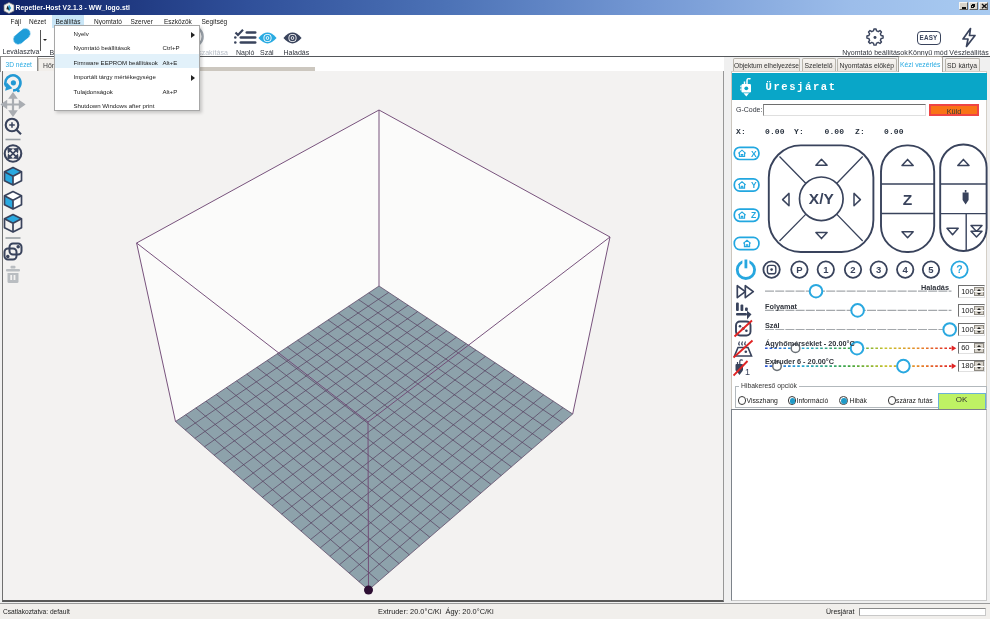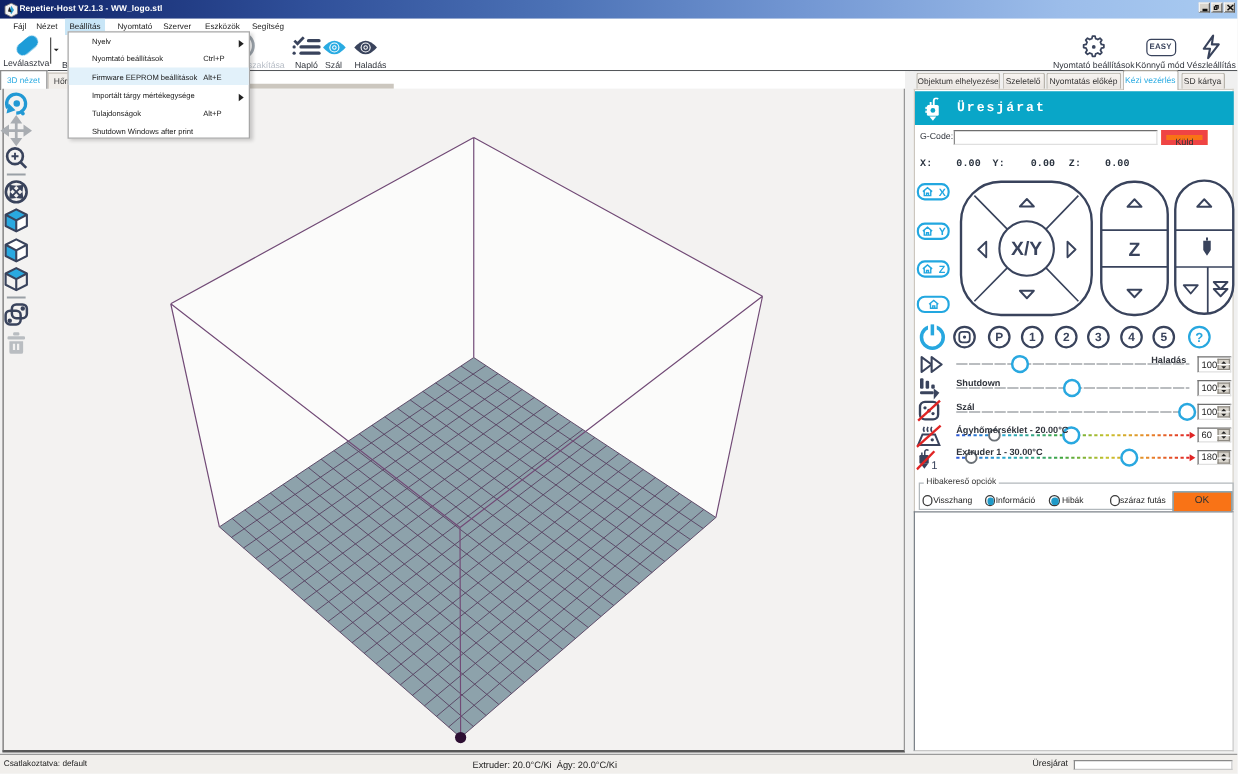--- a/index.html
+++ b/index.html
@@ -235,21 +235,21 @@
     <rect x="0.3" y="7.5" width="1.2" height="1.8" fill="#fff"></rect>
     <rect x="0.3" y="10.5" width="1.2" height="1.8" fill="#fff"></rect>
     <circle cx="6.3" cy="10.3" r="1.9" fill="#09a6c8"></circle>
     <path d="M3.5 15.2 H9 L6.3 18.5 Z" fill="#fff"></path>
   </svg>
   <span class="abs" style="left:34px;top:8px;font-family:'Liberation Mono',monospace;font-size:10.5px;font-weight:bold;color:#fff;letter-spacing:1.6px;">Üresjárat</span>
 </div>
 
 <span class="abs lbl8" style="left:736px;top:105.5px;">G-Code:</span>
 <div class="abs" style="left:762.5px;top:104.3px;width:163px;height:11.5px;background:#fff;border:1px solid #dfdfdf;border-top:1.8px solid #6e6e6e;border-left:1px solid #8a8a8a;"></div>
-<div class="abs" style="left:929px;top:103.8px;width:37px;height:12.7px;background:#f97316;border:4px solid #ef4444;font-size:7.3px;color:#333;text-align:center;line-height:11.5px;">Küld</div>
+<div class="abs" style="left:929px;top:103.8px;width:50px;height:12.7px;background:#f97316;border:2px solid #ef4444;font-size:7.3px;color:#333;text-align:center;line-height:11.5px;">Küld</div>
 
 <div class="abs" style="left:728px;top:127px;width:262px;font-family:'Liberation Mono',monospace;font-size:8px;font-weight:bold;color:#2b3440;letter-spacing:0.1px;">
   <span class="abs" style="left:8px;">X:</span>
       <span class="abs" style="left:37px;">0.00</span>
   <span class="abs" style="left:66px;">Y:</span>
       <span class="abs" style="left:96.5px;">0.00</span>
   <span class="abs" style="left:127px;">Z:</span>
       <span class="abs" style="left:156px;">0.00</span>
 </div>
 
@@ -398,24 +398,24 @@
   <g>
     <path d="M4.5 64 V62 M6.8 64 V61.5 C6.8 59.8 8.6 59.4 9.8 60.4" stroke="#39435c" stroke-width="1.2" fill="none"></path>
     <rect x="2.5" y="64" width="7.5" height="7" rx="1" fill="#39435c"></rect>
     <path d="M3.5 71 H9.5 L6.5 75 Z" fill="#39435c"></path>
     <path d="M0.5 75.5 L14.5 61" stroke="#e02424" stroke-width="1.9"></path>
     <text x="12" y="75" font-family="Liberation Sans" font-size="9" fill="#39435c">1</text>
   </g>
 </svg>
 
 <span class="abs" style="left:869px;top:282.5px;width:80px;text-align:right;font-size:7.3px;font-weight:bold;color:#30343c;white-space:nowrap;">Haladás</span>
-<span class="abs" style="left:765px;top:302px;font-size:7.3px;font-weight:bold;color:#30343c;white-space:nowrap;">Shutdown</span>
+<span class="abs" style="left:765px;top:302px;font-size:7.3px;font-weight:bold;color:#30343c;white-space:nowrap;">Folyamat</span>
 <span class="abs" style="left:765px;top:320.6px;font-size:7.3px;font-weight:bold;color:#30343c;white-space:nowrap;">Szál</span>
 <span class="abs" style="left:765px;top:338.6px;font-size:7.3px;font-weight:bold;color:#30343c;white-space:nowrap;">Ágyhőmérséklet - 20.00°C</span>
-<span class="abs" style="left:765px;top:356.6px;font-size:7.3px;font-weight:bold;color:#30343c;white-space:nowrap;">Extruder 1 - 30.00°C</span>
+<span class="abs" style="left:765px;top:356.6px;font-size:7.3px;font-weight:bold;color:#30343c;white-space:nowrap;">Extruder 6 - 20.00°C</span>
 
 <div class="abs" style="left:958.2px;top:285.2px;width:26.6px;height:12.6px;background:#fff;border:1px solid #e0e0e0;border-top:1.6px solid #707070;border-left:1.4px solid #707070;">
       <span class="abs" style="left:2px;top:0.5px;font-size:7.5px;color:#222;">100</span>
       <span class="spin">
         <i></i>
         <b></b>
       </span>
     </div>
 <div class="abs" style="left:958.2px;top:304.2px;width:26.6px;height:12.6px;background:#fff;border:1px solid #e0e0e0;border-top:1.6px solid #707070;border-left:1.4px solid #707070;">
       <span class="abs" style="left:2px;top:0.5px;font-size:7.5px;color:#222;">100</span>
@@ -449,21 +449,21 @@
 <div class="abs" style="left:734.5px;top:386px;width:252px;height:21.5px;border:1px solid #b2b8bc;"></div>
 <span class="abs" style="left:739px;top:381.5px;background:#fff;padding:0 2px;font-size:6.8px;color:#333;">Hibakereső opciók</span>
 <div class="abs radio" style="left:737.5px;top:396.2px;"></div>
     <span class="abs" style="font-size:6.8px;color:#222;left:746.5px;top:397px;">Visszhang</span>
 <div class="abs radio chk" style="left:787.5px;top:396.2px;"></div>
     <span class="abs" style="font-size:6.8px;color:#222;left:796.5px;top:397px;">Információ</span>
 <div class="abs radio chk" style="left:839px;top:396.2px;"></div>
     <span class="abs" style="font-size:6.8px;color:#222;left:849.5px;top:397px;">Hibák</span>
 <div class="abs radio" style="left:887.5px;top:396.2px;"></div>
     <span class="abs" style="font-size:6.8px;color:#222;left:896px;top:397px;">száraz futás</span>
-<div class="abs" style="left:937.5px;top:393.2px;width:48px;height:25px;background:#f97316;border:1px solid #6ab0d8;font-size:8px;color:#333;text-align:center;line-height:12px;">OK</div>
+<div class="abs" style="left:937.5px;top:393.2px;width:48px;height:25px;background:#bef264;border:1px solid #6ab0d8;font-size:8px;color:#333;text-align:center;line-height:12px;">OK</div>
 
 <div class="abs" style="left:730.7px;top:408.5px;width:256px;height:192.5px;background:#fff;border:1px solid #c8c8c8;border-top:1.2px solid #7d838a;border-left:1.2px solid #7d838a;"></div>
 
 <div class="abs" style="left:0;top:603px;width:990px;height:16px;background:#f1efec;border-top:1px solid #9a9a9a;font-size:7px;color:#222;">
   <span class="abs" style="left:3px;top:3.5px;font-size:6.6px;">Csatlakoztatva: default</span>
   <span class="abs" style="left:378px;top:3.2px;font-size:7.4px;">Extruder: 20.0°C/Ki&nbsp; Ágy: 20.0°C/Ki</span>
   <span class="abs" style="left:826px;top:3.5px;">Üresjárat</span>
   <div class="abs" style="left:859px;top:3.5px;width:127px;height:8.5px;background:#fff;border:1px solid #c8c8c8;border-top:1.2px solid #8a8a8a;border-left:1.2px solid #8a8a8a;"></div>
 </div>
 

